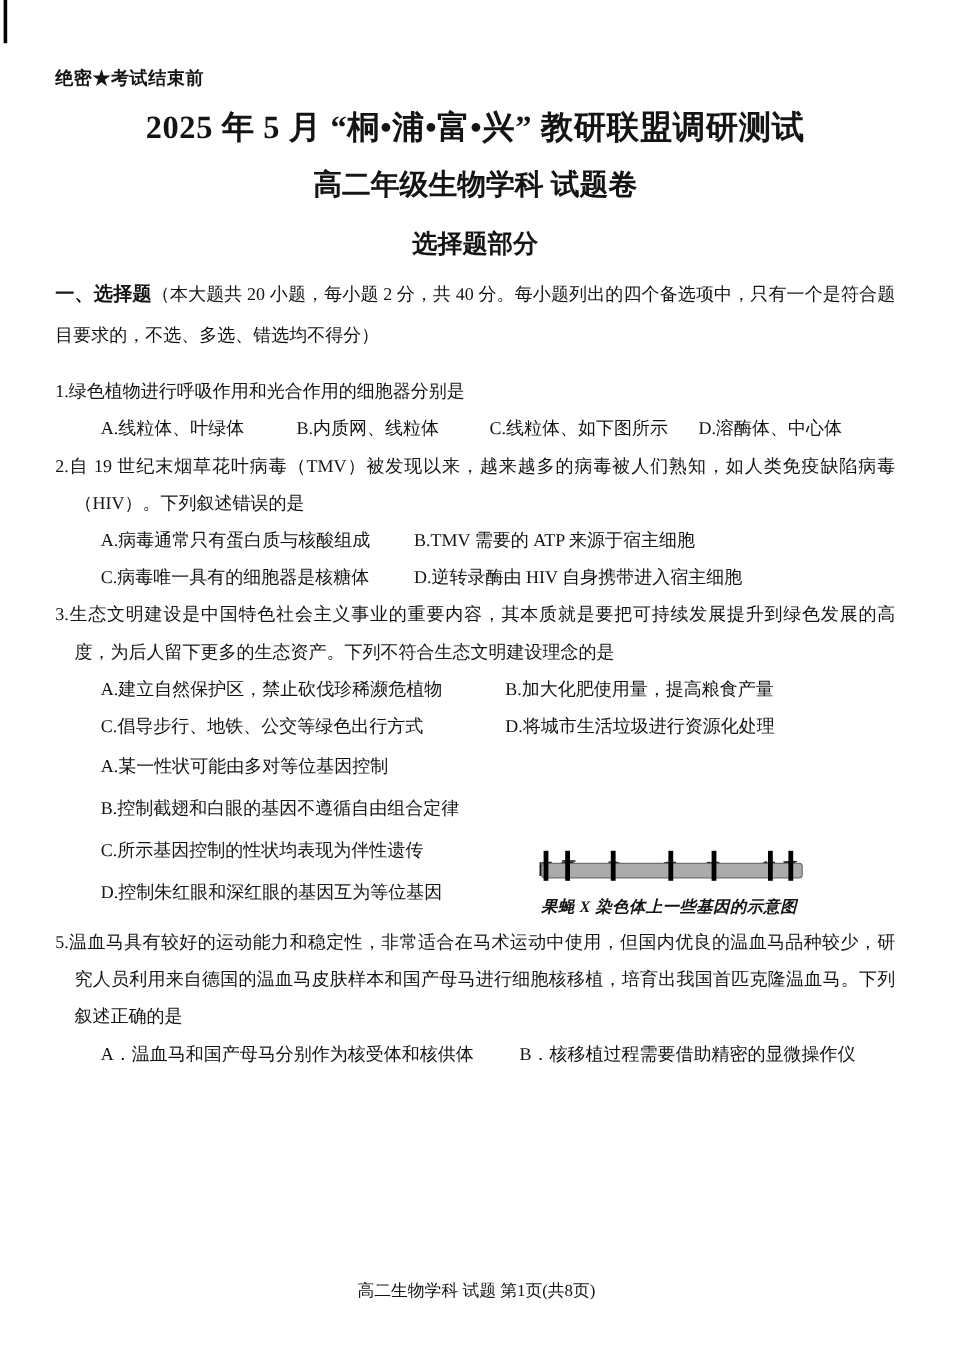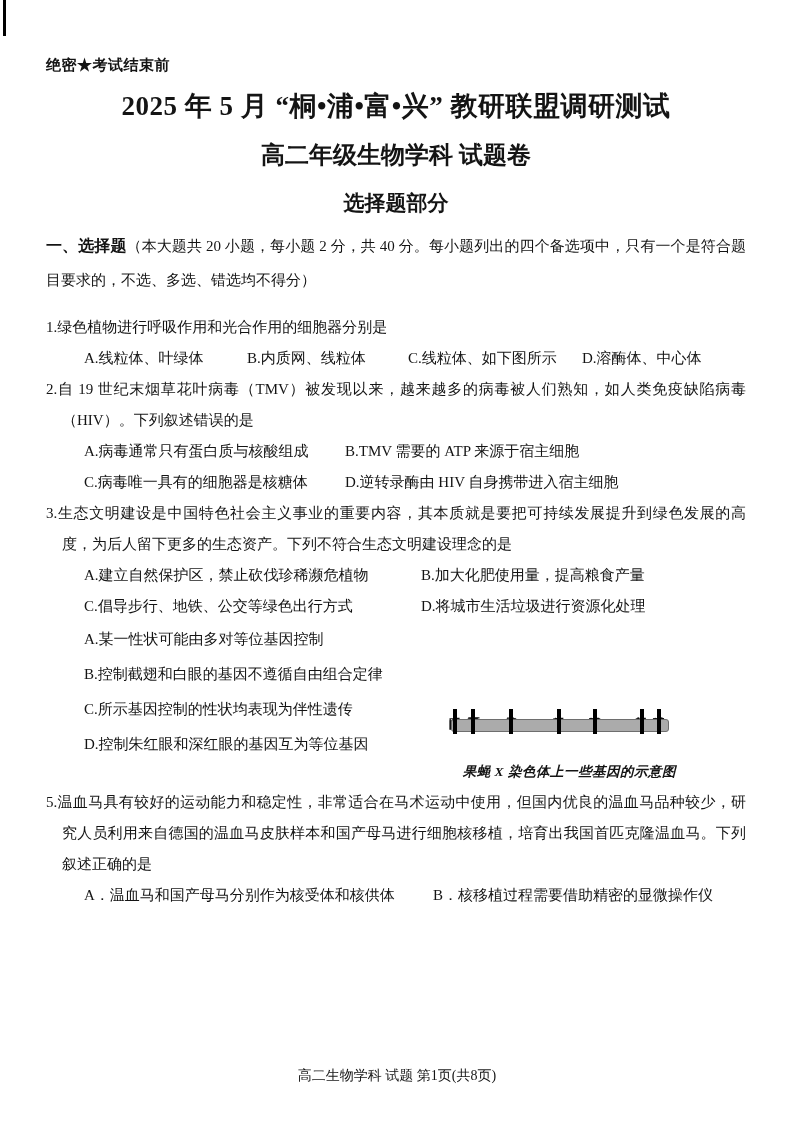--- a/index.html
+++ b/index.html
@@ -88,23 +88,23 @@
   }
   .fig-label {
     position: absolute; bottom: 29px;
     writing-mode: vertical-rl; text-orientation: upright;
     font-size: 12.5px; line-height: 14px; font-weight: bold;
     transform: translateX(-50%);
     white-space: nowrap;
     letter-spacing: 0;
   }
   .fig-caption {
-    margin-top: 20px;
+    margin-top: 4px;
     width: 225px;
-    text-align: right;
+    text-align: left;
     font-size: 13.5px;
     font-style: italic;
     font-weight: bold;
     letter-spacing: 0.5px;
   }
 
   .footer {
     position: absolute; bottom: 38px; left: 0;
     width: 100%;
     text-align: center;

